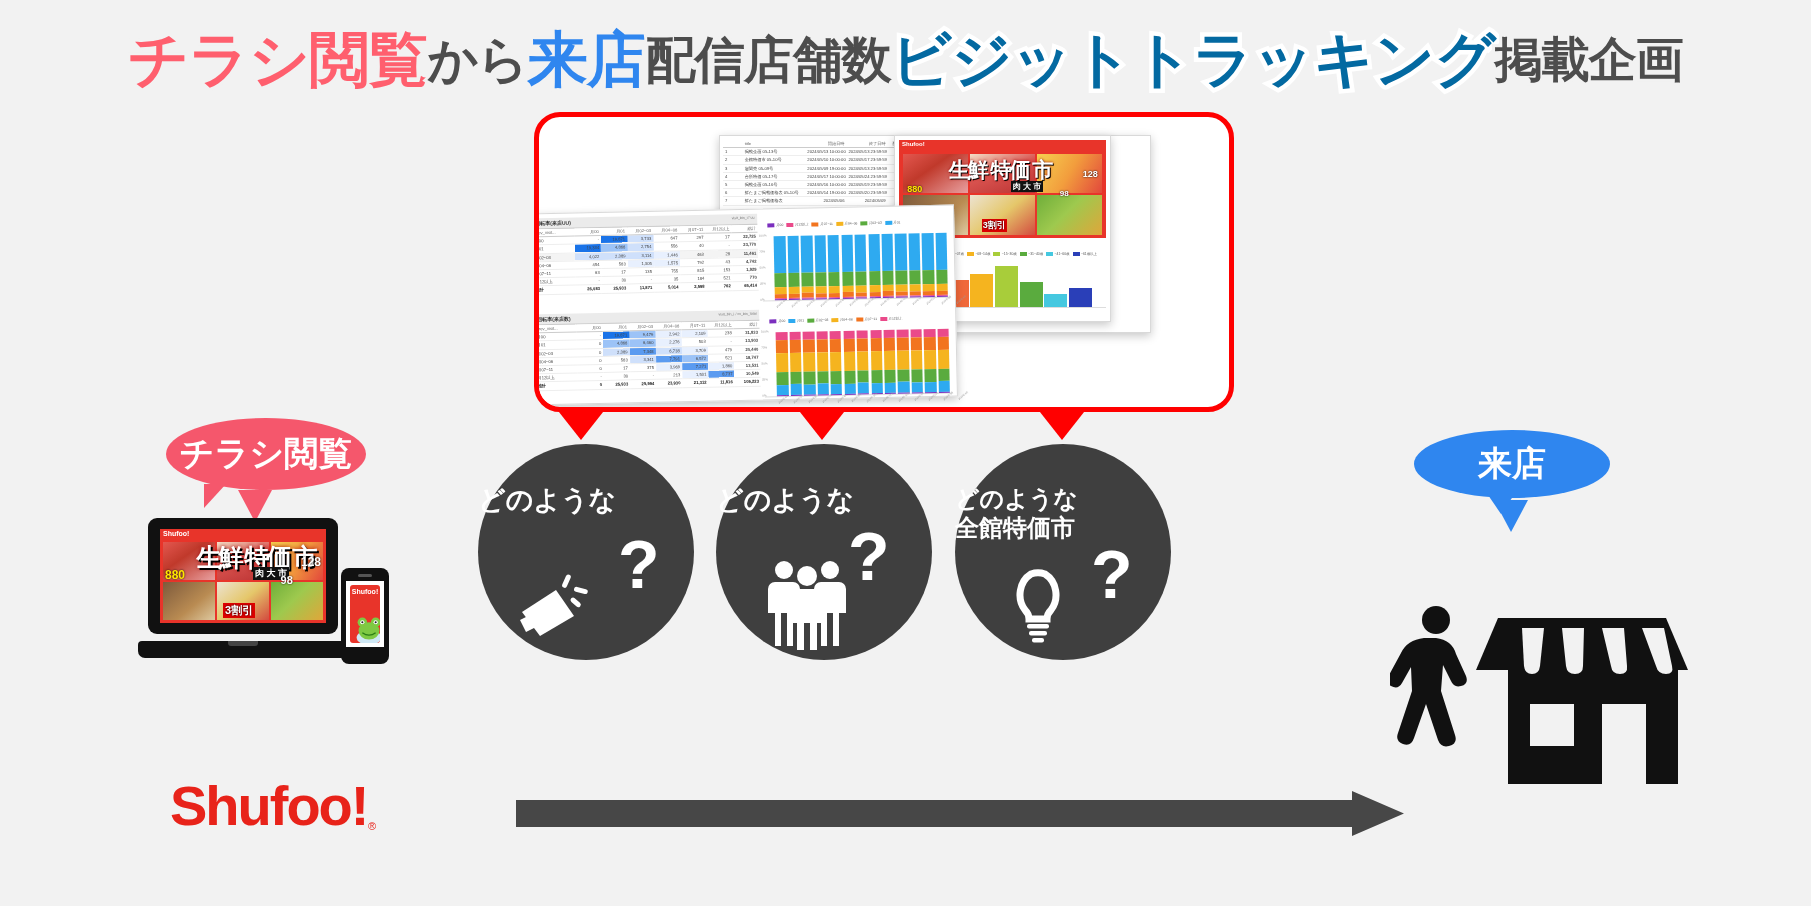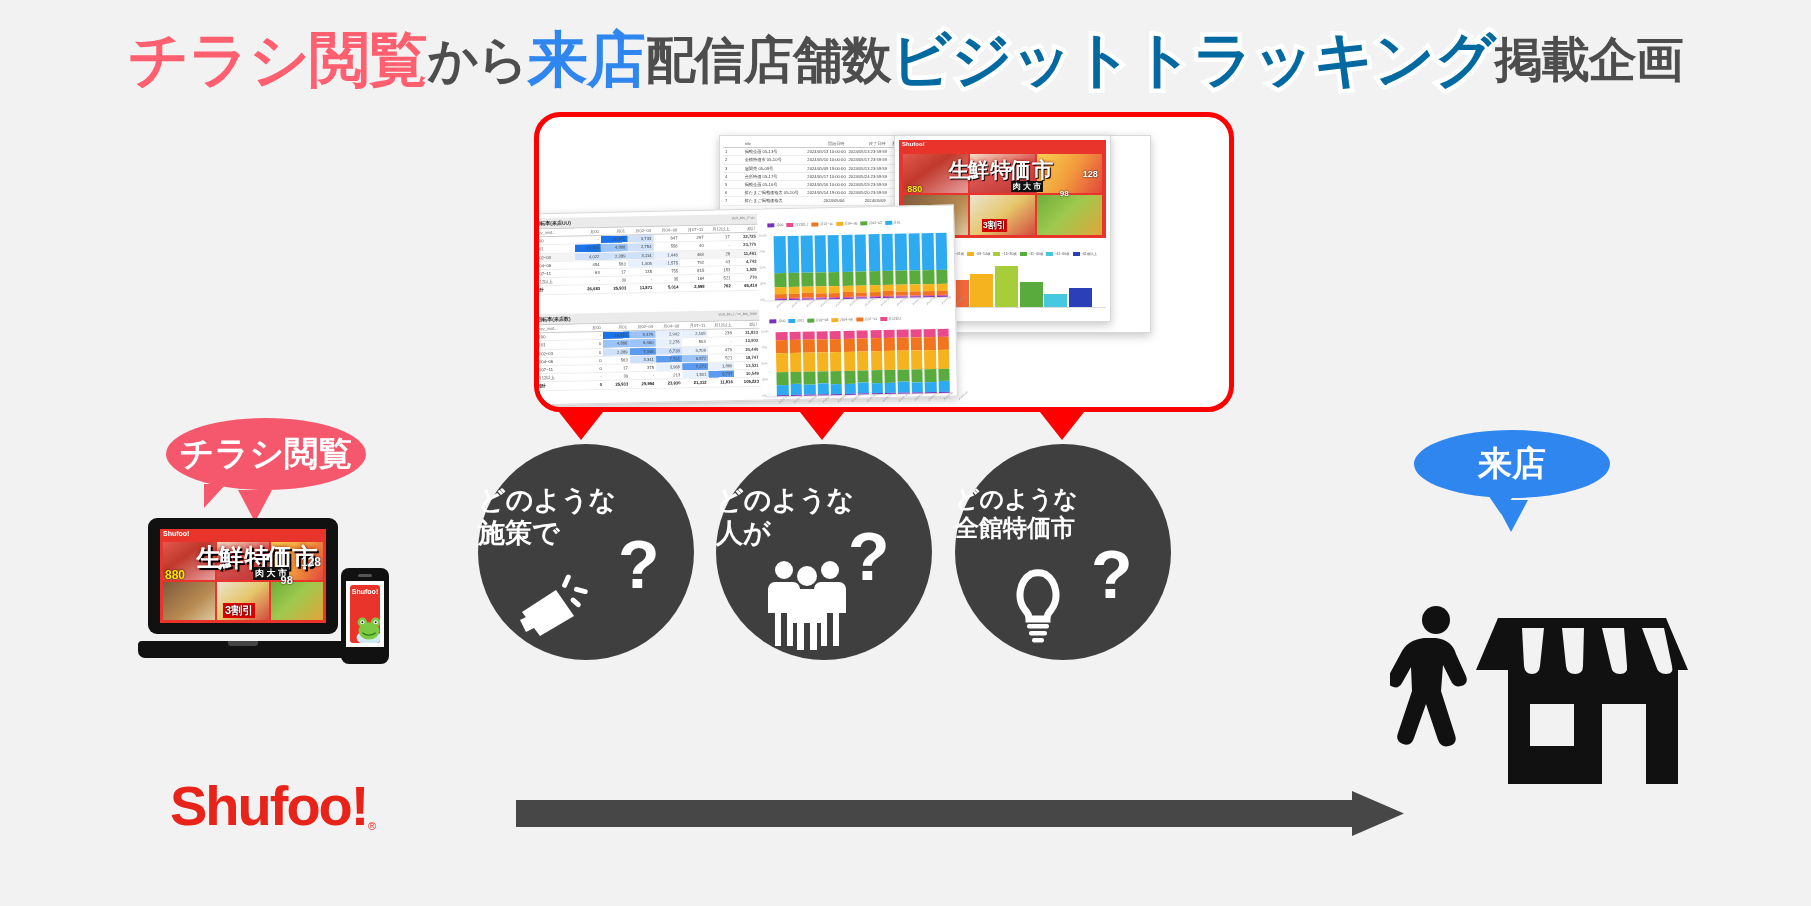--- a/index.html
+++ b/index.html
@@ -851,36 +851,34 @@
   <div class="shufoo-logo">
     <svg viewBox="0 0 215 62" width="215" height="62">
       <text x="0" y="47" font-family="Liberation Sans, sans-serif" font-size="56" font-weight="bold" fill="#e8231a" letter-spacing="-2">Shufoo!</text>
       <text x="198" y="52" font-family="Liberation Sans, sans-serif" font-size="11" fill="#e8231a">®</text>
     </svg>
   </div>
 
   <div class="circ c-one">
     <div class="ctext">
       <div>どのような</div>
-      <div>施策で</div>
     </div>
     <div class="qmark" style="left:140px;top:86px;">?</div>
     <svg class="gicon" style="left:30px;top:110px;" width="90" height="90" viewBox="0 0 90 90">
       <path d="M14 58 L48 36 L66 62 L32 82 Z" fill="#fff"></path>
       <path d="M12 66 L24 60 L30 72 L18 78 Z" fill="#fff"></path>
       <rect x="56" y="20" width="5" height="14" rx="2.5" fill="#fff" transform="rotate(24 58 27)"></rect>
       <rect x="66" y="34" width="14" height="5" rx="2.5" fill="#fff" transform="rotate(14 73 36)"></rect>
       <rect x="62" y="46" width="12" height="5" rx="2.5" fill="#fff" transform="rotate(42 68 48)"></rect>
     </svg>
   </div>
 
   <div class="circ c-two">
     <div class="ctext">
       <div>どのような</div>
-      <div>人が</div>
     </div>
     <div class="qmark" style="left:132px;top:78px;">?</div>
     <svg class="gicon" style="left:48px;top:110px;" width="96" height="96" viewBox="0 0 96 96">
       <g fill="#fff">
         <circle cx="20" cy="16" r="9"></circle>
         <path d="M11 28 h18 a7 7 0 0 1 7 7 v24 h-7 v33 h-6 v-33 h-6 v33 h-6 v-33 h-7 v-24 a7 7 0 0 1 7 -7 z"></path>
         <circle cx="66" cy="16" r="9"></circle>
         <path d="M57 28 h18 a7 7 0 0 1 7 7 v24 h-7 v33 h-6 v-33 h-6 v33 h-6 v-33 h-7 v-24 a7 7 0 0 1 7 -7 z"></path>
         <circle cx="43" cy="22" r="10"></circle>
         <path d="M33 35 h20 a8 8 0 0 1 8 8 v26 h-8 v27 h-7 v-27 h-6 v27 h-7 v-27 h-8 v-26 a8 8 0 0 1 8 -8 z"></path>

